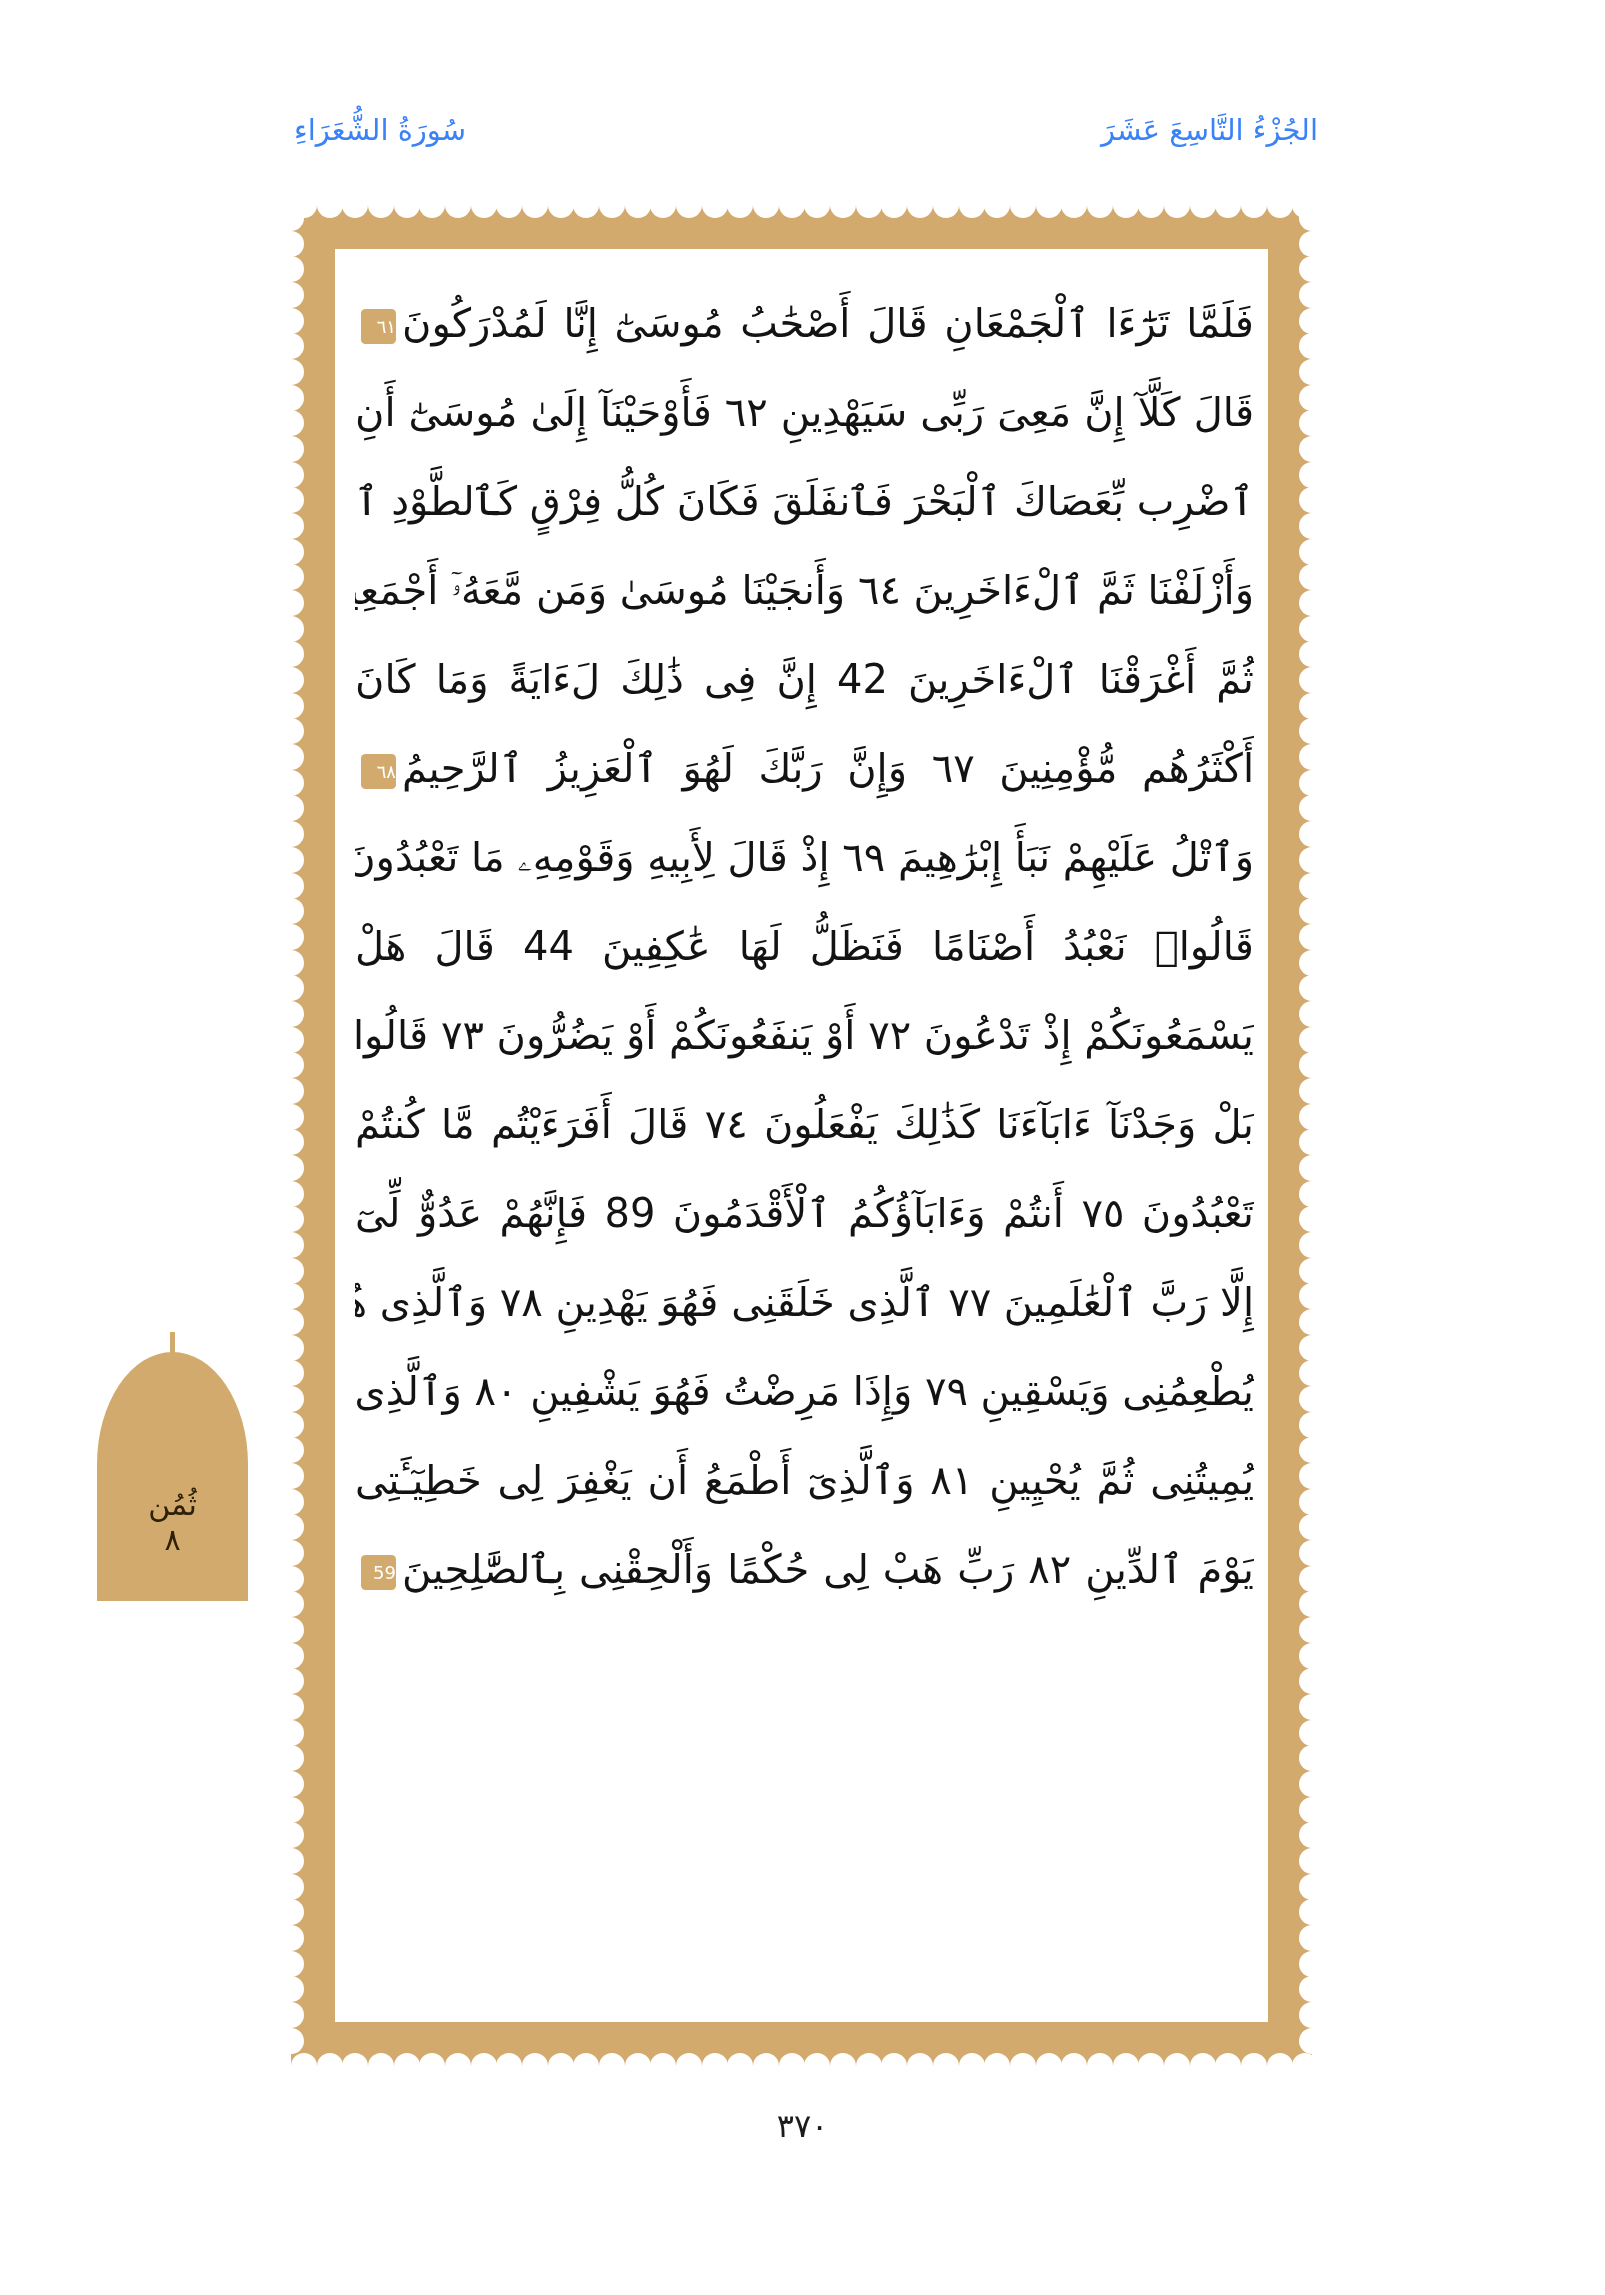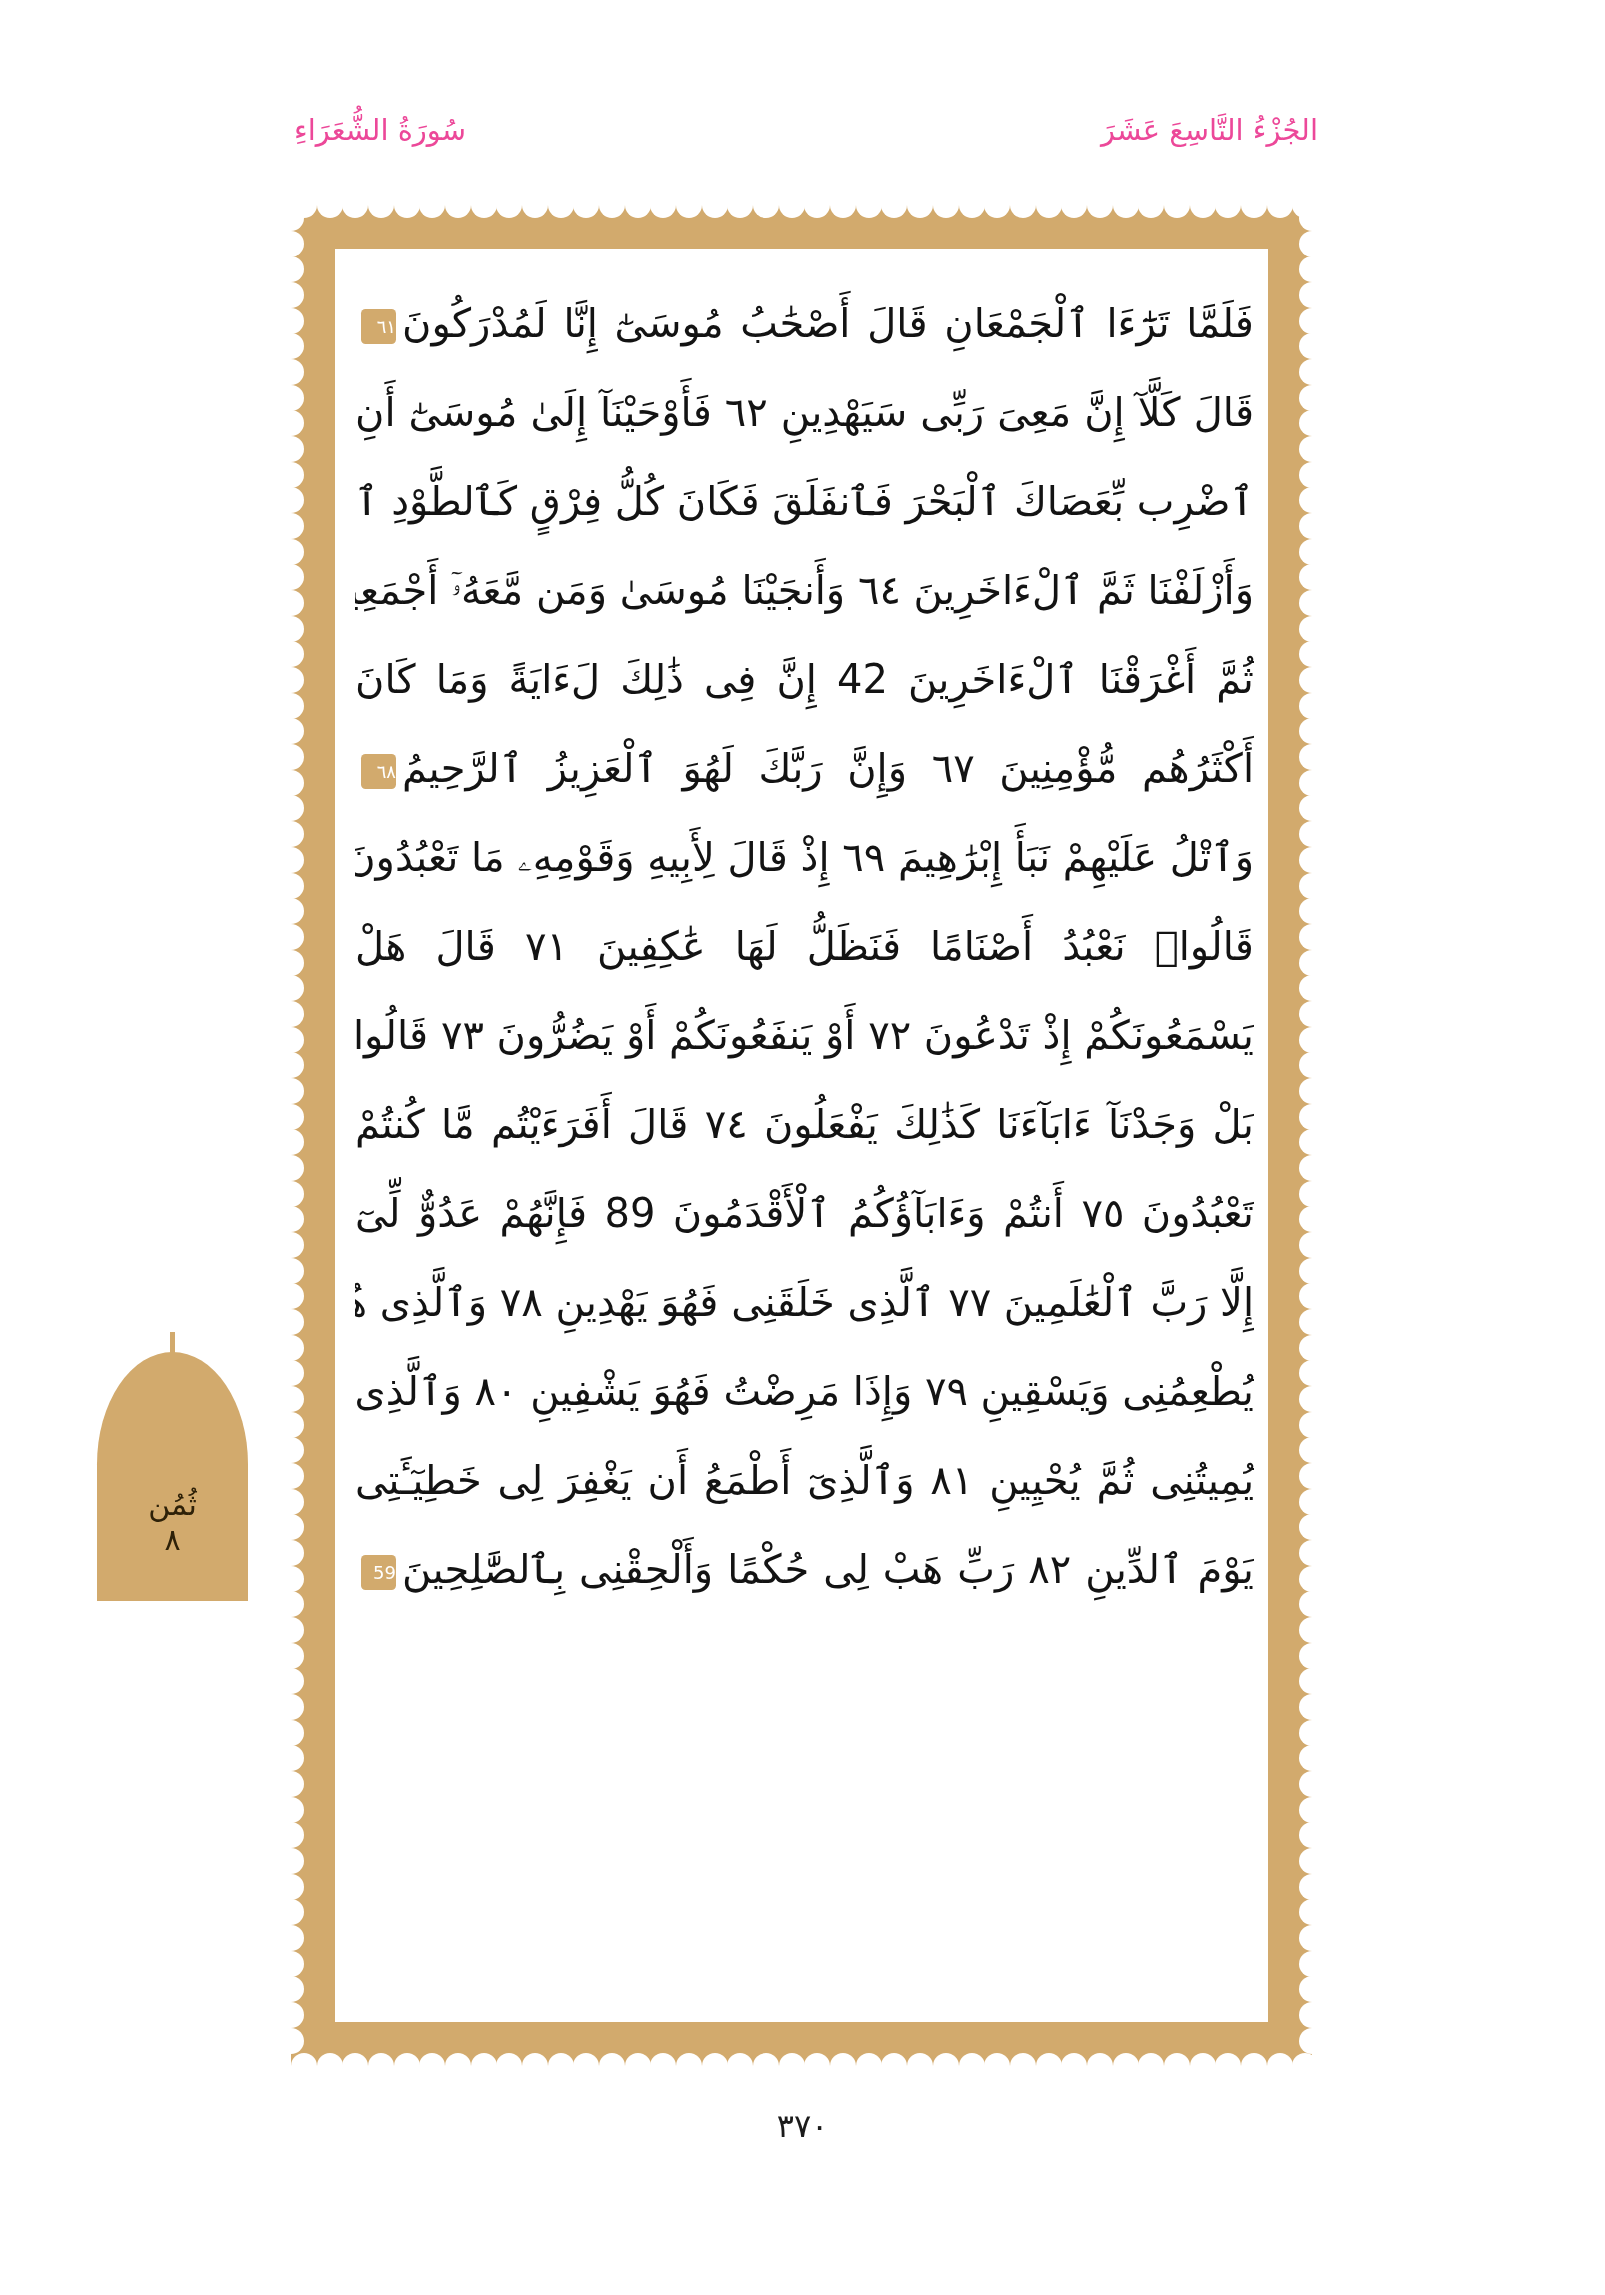--- a/index.html
+++ b/index.html
@@ -23,21 +23,21 @@
     right: 0;
     height: 60px;
     display: flex;
     align-items: flex-start;
     justify-content: space-between;
     padding: 0 287px 0 294px;
     box-sizing: border-box;
   }
   .header-text {
     font-size: 29px;
-    color: #ec4899;
+    color: #3b82f6;
     white-space: nowrap;
     font-family: "DejaVu Sans", "Liberation Sans", sans-serif;
   }
   .header-right { text-align: right; }
   .header-left  { text-align: left; }
 
   
   .frame-outer {
     position: absolute;
     top: 205px;
@@ -411,21 +411,21 @@
   <div class="ayah-line">
     <span>ثُمَّ أَغْرَقْنَا ٱلْءَاخَرِينَ 42 إِنَّ فِى ذَٰلِكَ لَءَايَةً وَمَا كَانَ</span>
   </div>
   <div class="ayah-line">
     <span>أَكْثَرُهُم مُّؤْمِنِينَ ٦٧ وَإِنَّ رَبَّكَ لَهُوَ ٱلْعَزِيزُ ٱلرَّحِيمُ</span><span class="ayah-num">٦٨</span>
   </div>
   <div class="ayah-line">
     <span>وَٱتْلُ عَلَيْهِمْ نَبَأَ إِبْرَٰهِيمَ ٦٩ إِذْ قَالَ لِأَبِيهِ وَقَوْمِهِۦ مَا تَعْبُدُونَ</span>
   </div>
   <div class="ayah-line">
-    <span>قَالُوا۟ نَعْبُدُ أَصْنَامًا فَنَظَلُّ لَهَا عَٰكِفِينَ ٧١ قَالَ هَلْ</span>
+    <span>قَالُوا۟ نَعْبُدُ أَصْنَامًا فَنَظَلُّ لَهَا عَٰكِفِينَ 44 قَالَ هَلْ</span>
   </div>
   <div class="ayah-line">
     <span>يَسْمَعُونَكُمْ إِذْ تَدْعُونَ ٧٢ أَوْ يَنفَعُونَكُمْ أَوْ يَضُرُّونَ ٧٣ قَالُوا۟</span>
   </div>
   <div class="ayah-line">
     <span>بَلْ وَجَدْنَآ ءَابَآءَنَا كَذَٰلِكَ يَفْعَلُونَ ٧٤ قَالَ أَفَرَءَيْتُم مَّا كُنتُمْ</span>
   </div>
   <div class="ayah-line">
     <span>تَعْبُدُونَ ٧٥ أَنتُمْ وَءَابَآؤُكُمُ ٱلْأَقْدَمُونَ 89 فَإِنَّهُمْ عَدُوٌّ لِّىٓ</span>
   </div>

